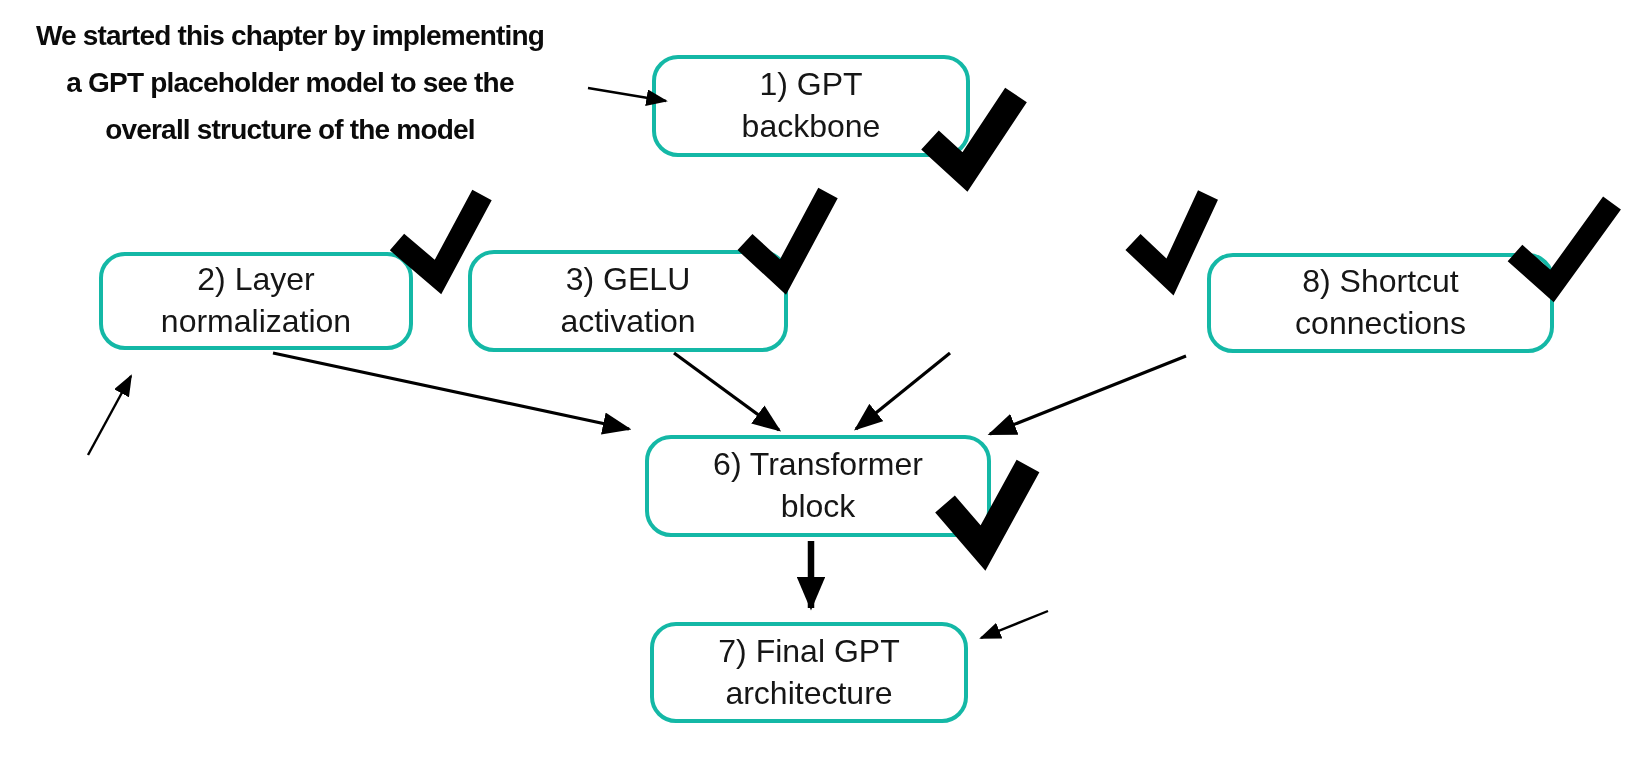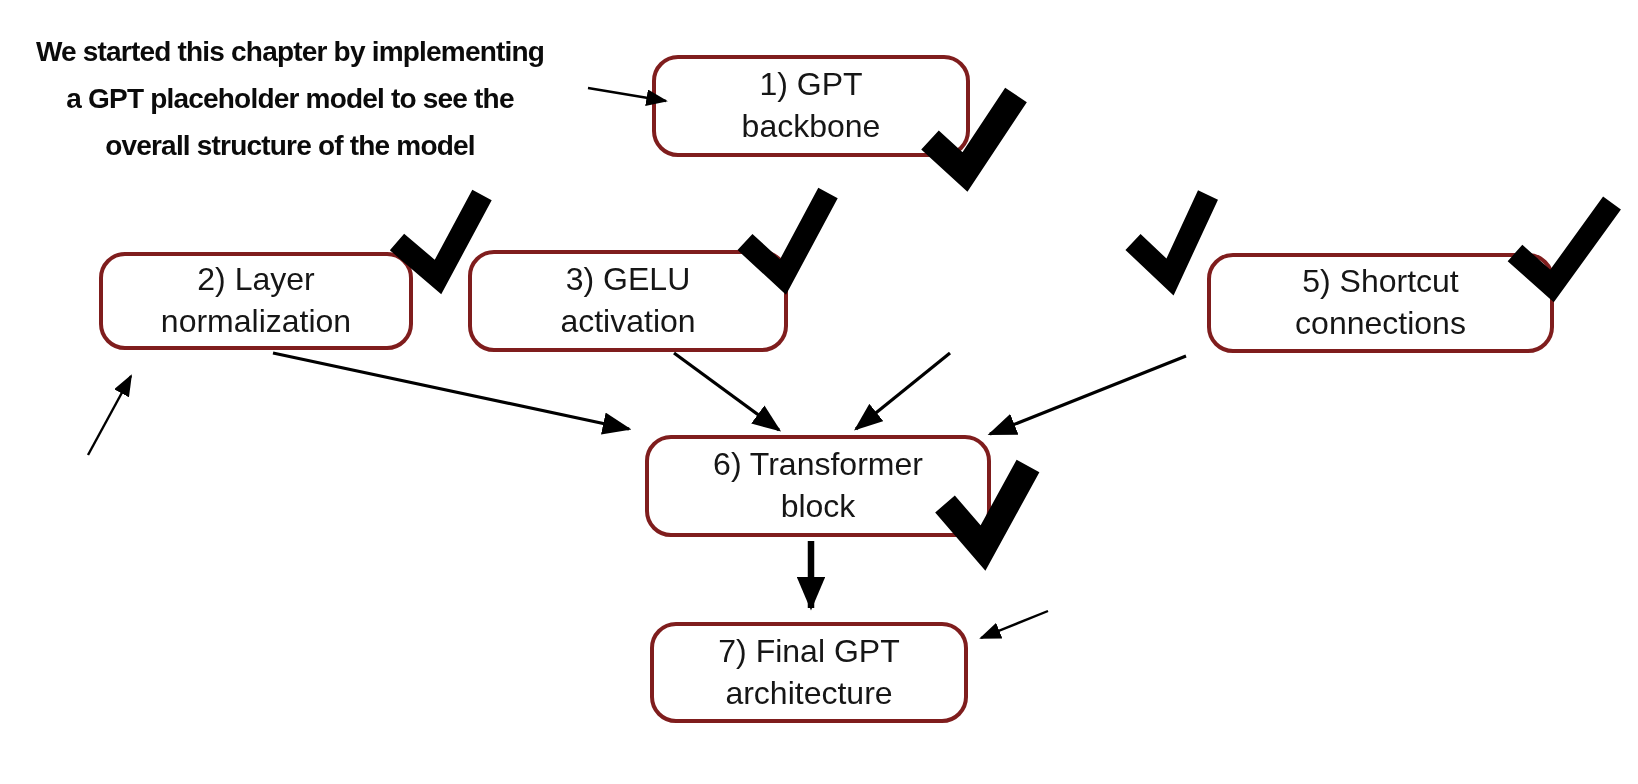--- a/index.html
+++ b/index.html
@@ -8,21 +8,21 @@
     width: 1638px;
     height: 784px;
     background: #ffffff;
     overflow: hidden;
     font-family: "Liberation Sans", sans-serif;
   }
   .node {
     position: absolute;
     box-sizing: border-box;
     background: #ffffff;
-    border: 4px solid #7f1d1d;
+    border: 4px solid #14b8a6;
     border-radius: 26px;
     display: flex;
     align-items: center;
     justify-content: center;
     text-align: center;
     font-size: 32px;
     line-height: 1.3;
     color: #161616;
     white-space: pre-line;
     z-index: 1;
@@ -49,37 +49,37 @@
   .flow-line   { stroke: #000; stroke-width: 3.2; fill: none; }
   .thin-line   { stroke: #000; stroke-width: 2.4; fill: none; }
   .thick-line  { stroke: #000; stroke-width: 6.5; fill: none; }
   .check       { stroke: #000; fill: none; stroke-linecap: butt; stroke-linejoin: miter; }
 </style>
 </head>
 <body>
 
 <div class="canvas">
 
-  <div class="note" style="left:5px; top:28px; width:570px;">We started this chapter by implementing
+  <div class="note" style="left:5px; top:12px; width:570px;">We started this chapter by implementing
 a GPT placeholder model to see the
 overall structure of the model</div>
 
 
 
   <div class="node" style="left:652px; top:55px;  width:318px; height:102px;">1) GPT
 backbone</div>
 
   <div class="node" style="left:99px; top:252px; width:314px; height:98px;">2) Layer
 normalization</div>
 
   <div class="node" style="left:468px; top:250px; width:320px; height:102px;">3) GELU
 activation</div>
 
 
-  <div class="node" style="left:1207px; top:253px; width:347px; height:100px;">5) Shortcut
+  <div class="node" style="left:1207px; top:253px; width:347px; height:100px;">8) Shortcut
 connections</div>
 
   <div class="node" style="left:637px; top:435px; width:346px; height:102px;margin-left:8px;">6) Transformer
 block</div>
 
   <div class="node" style="left:650px; top:622px; width:318px; height:101px;">7) Final GPT
 architecture</div>
 
   <svg class="layer" viewBox="0 0 1638 784" xmlns="http://www.w3.org/2000/svg">
     <defs>

